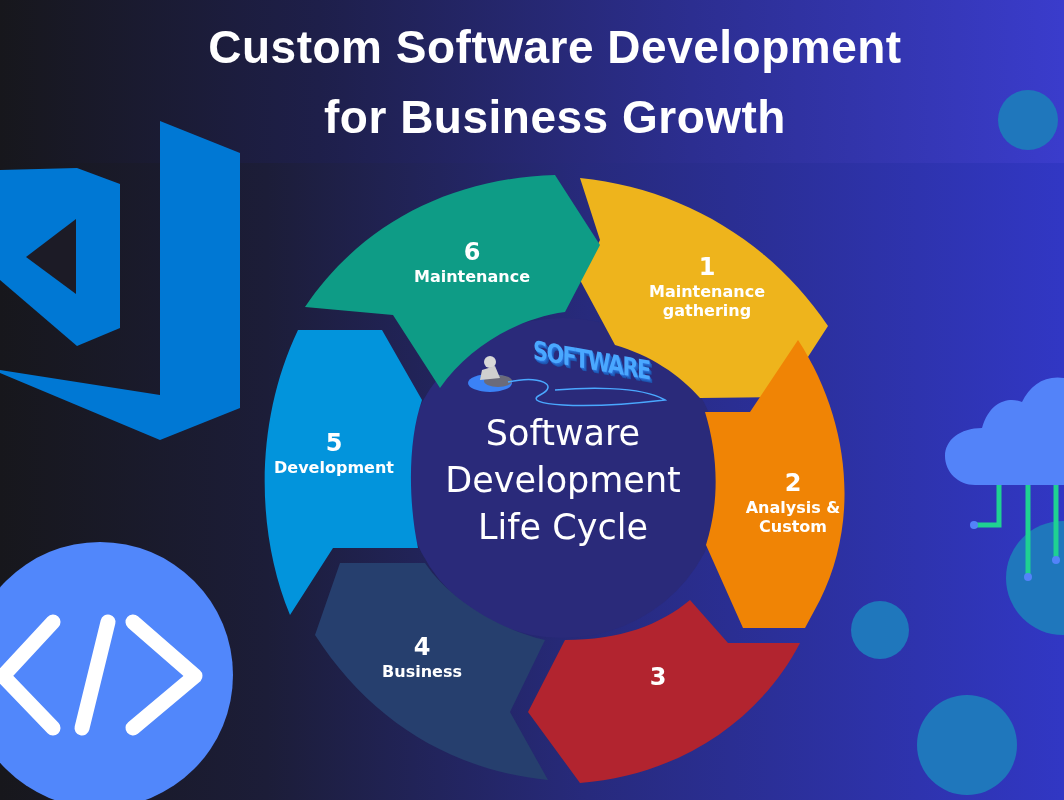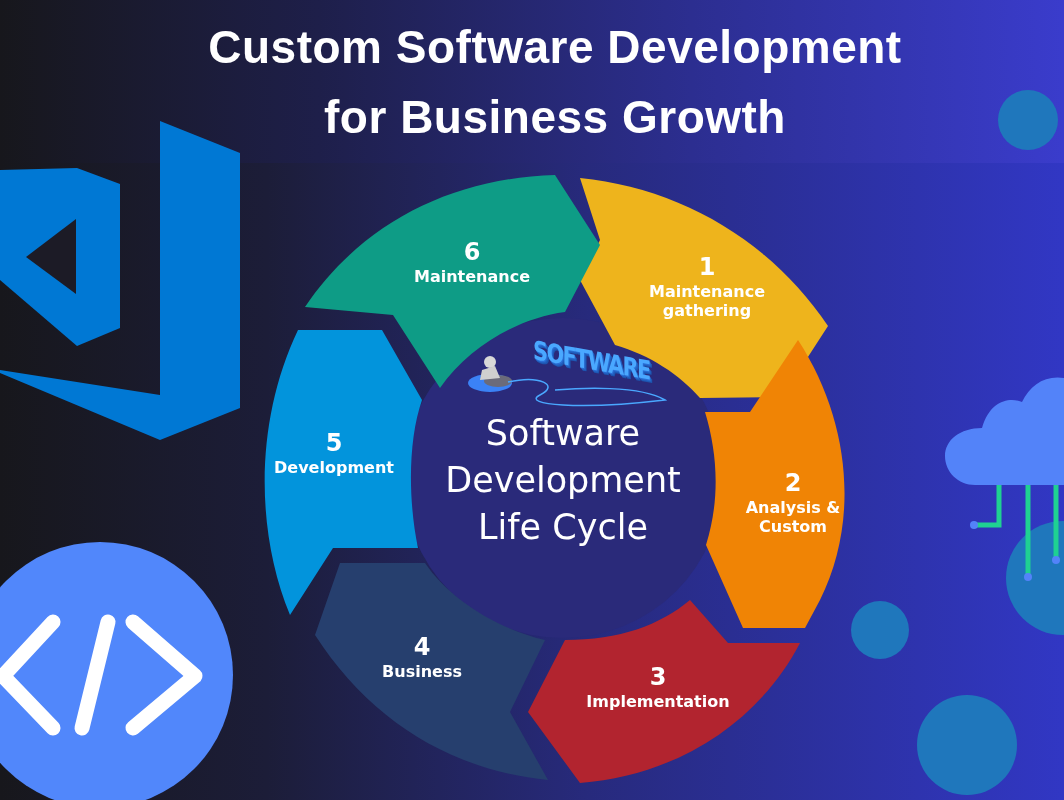--- a/index.html
+++ b/index.html
@@ -114,21 +114,20 @@
 </div>
 
 <div class="seg-label" style="left:718px; top:468px; width:150px;">
   <span class="num">2</span>
   <span class="txt">Analysis &amp;</span>
   <span class="txt">Custom</span>
 </div>
 
 <div class="seg-label" style="left:568px; top:662px; width:180px;">
   <span class="num">3</span>
-  <span class="txt">Implementation</span>
 </div>
 
 <div class="seg-label" style="left:362px; top:632px; width:120px;">
   <span class="num">4</span>
   <span class="txt">Business</span>
 </div>
 
 <div class="seg-label" style="left:266px; top:428px; width:136px;">
   <span class="num">5</span>
   <span class="txt">Development</span>

